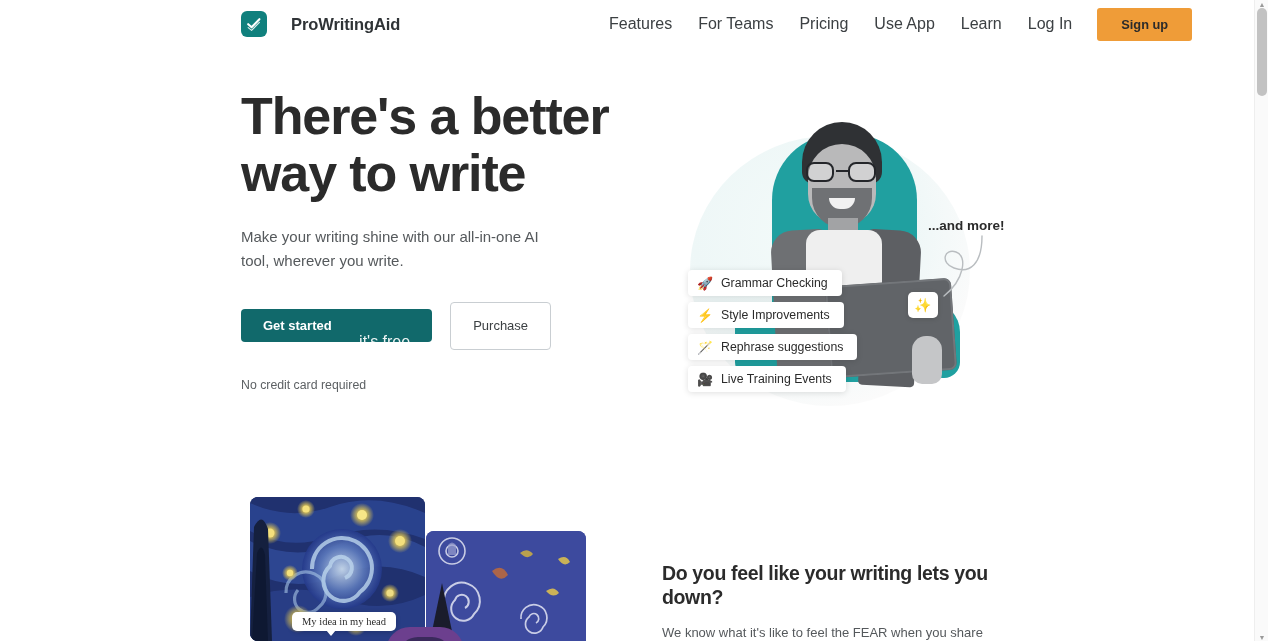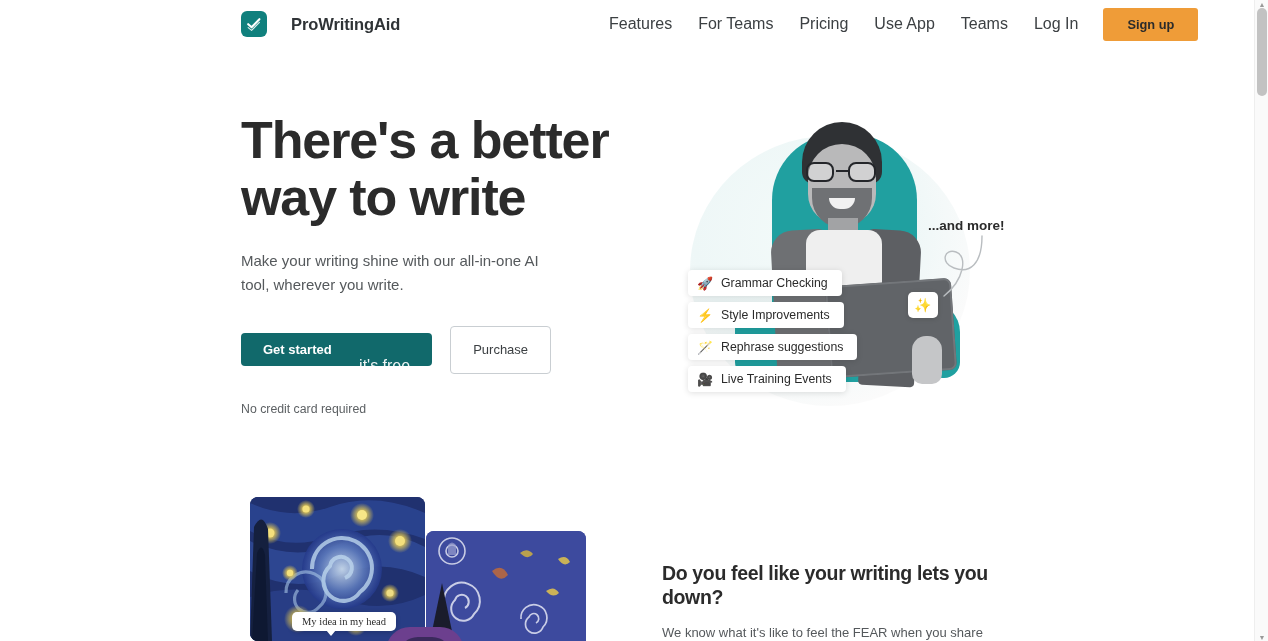--- a/index.html
+++ b/index.html
@@ -104,21 +104,21 @@
   .hero {
     position: absolute;
     top: 48px; left: 0;
     width: 1254px;
     height: 420px;
   }
 
   .hero-copy {
     position: absolute;
     left: 241px;
-    top: 64px;
+    top: 40px;
     width: 400px;
   }
 
   .hero-title {
     font-size: 52px;
     line-height: 1.09;
     font-weight: bold;
     color: #2b2b2b;
     letter-spacing: -1.1px;
     margin: 0;
@@ -510,21 +510,21 @@
         </svg>
       </span>
       <span class="brand-name">ProWritingAid</span>
     </a>
 
     <nav class="main-nav">
       <a class="nav-link" href="#">Features</a>
       <a class="nav-link" href="#">For Teams</a>
       <a class="nav-link" href="#">Pricing</a>
       <a class="nav-link" href="#">Use App</a>
-      <a class="nav-link" href="#">Teams</a>
+      <a class="nav-link" href="#">Learn</a>
       <a class="nav-link" href="#">Log In</a>
       <button class="signup-btn">Sign up</button>
     </nav>
   </header>
 
   <section class="hero">
 
     <div class="hero-copy">
       <h1 class="hero-title">
         <span>There's a better</span><br>

